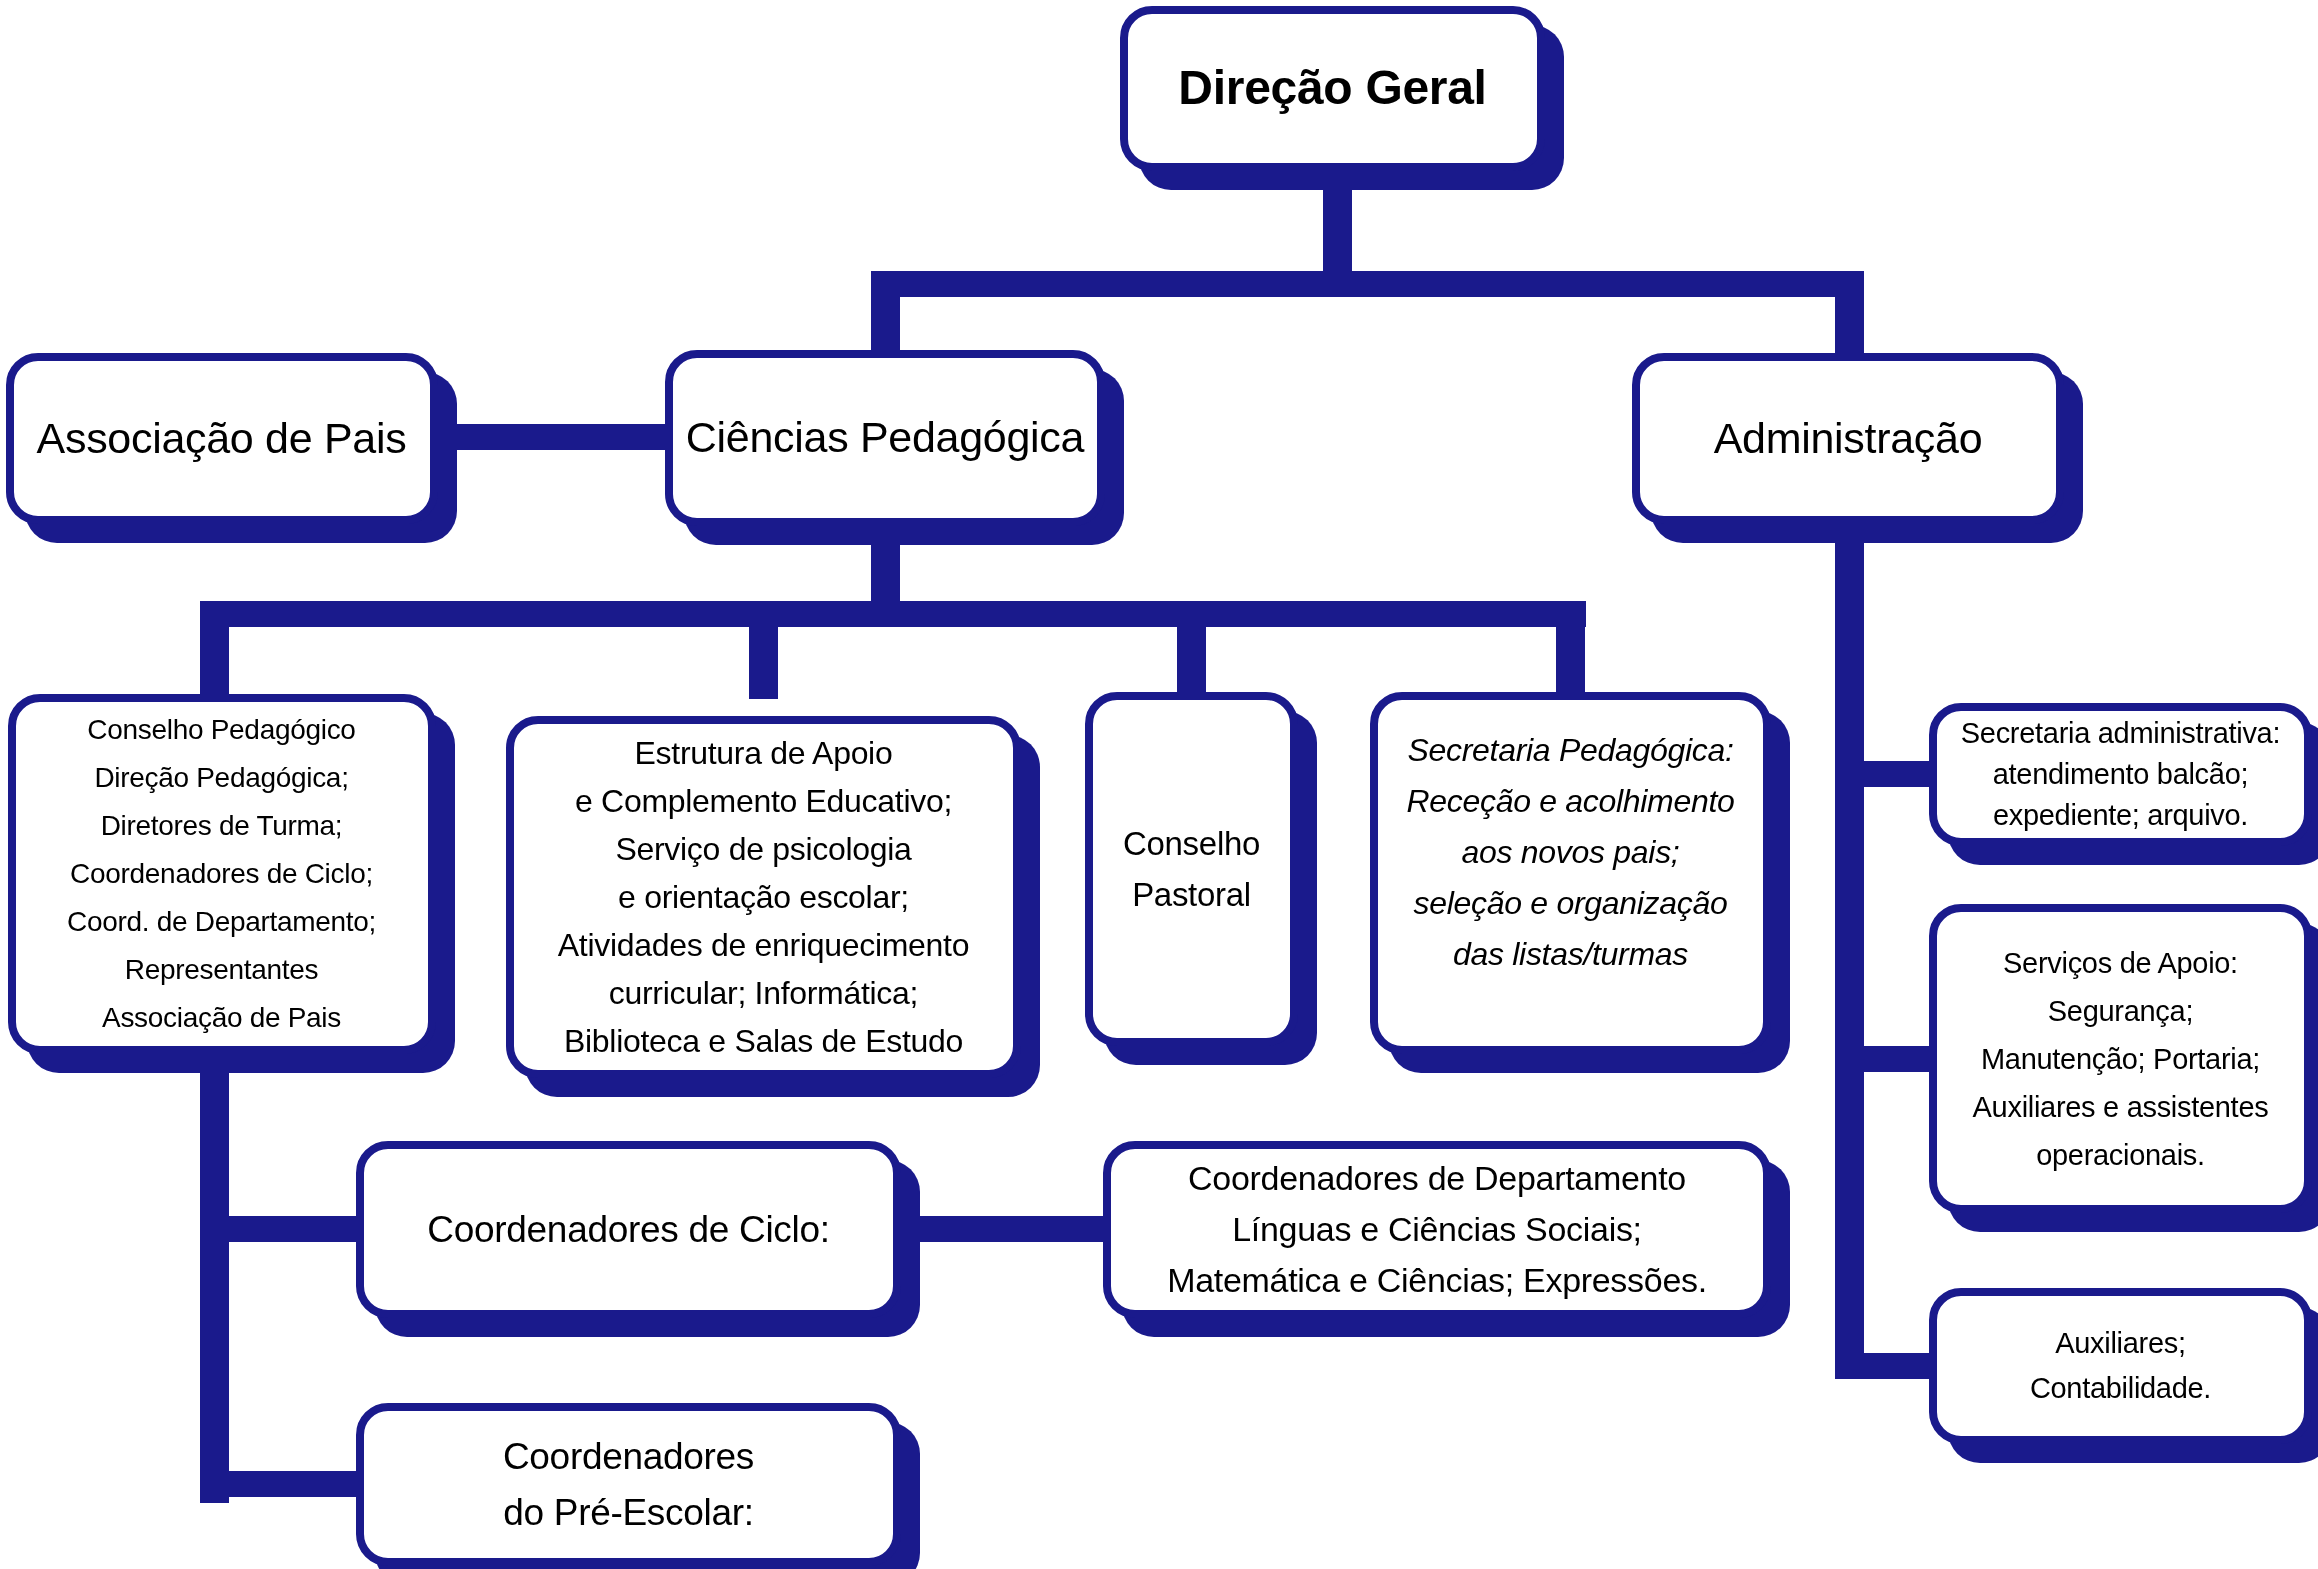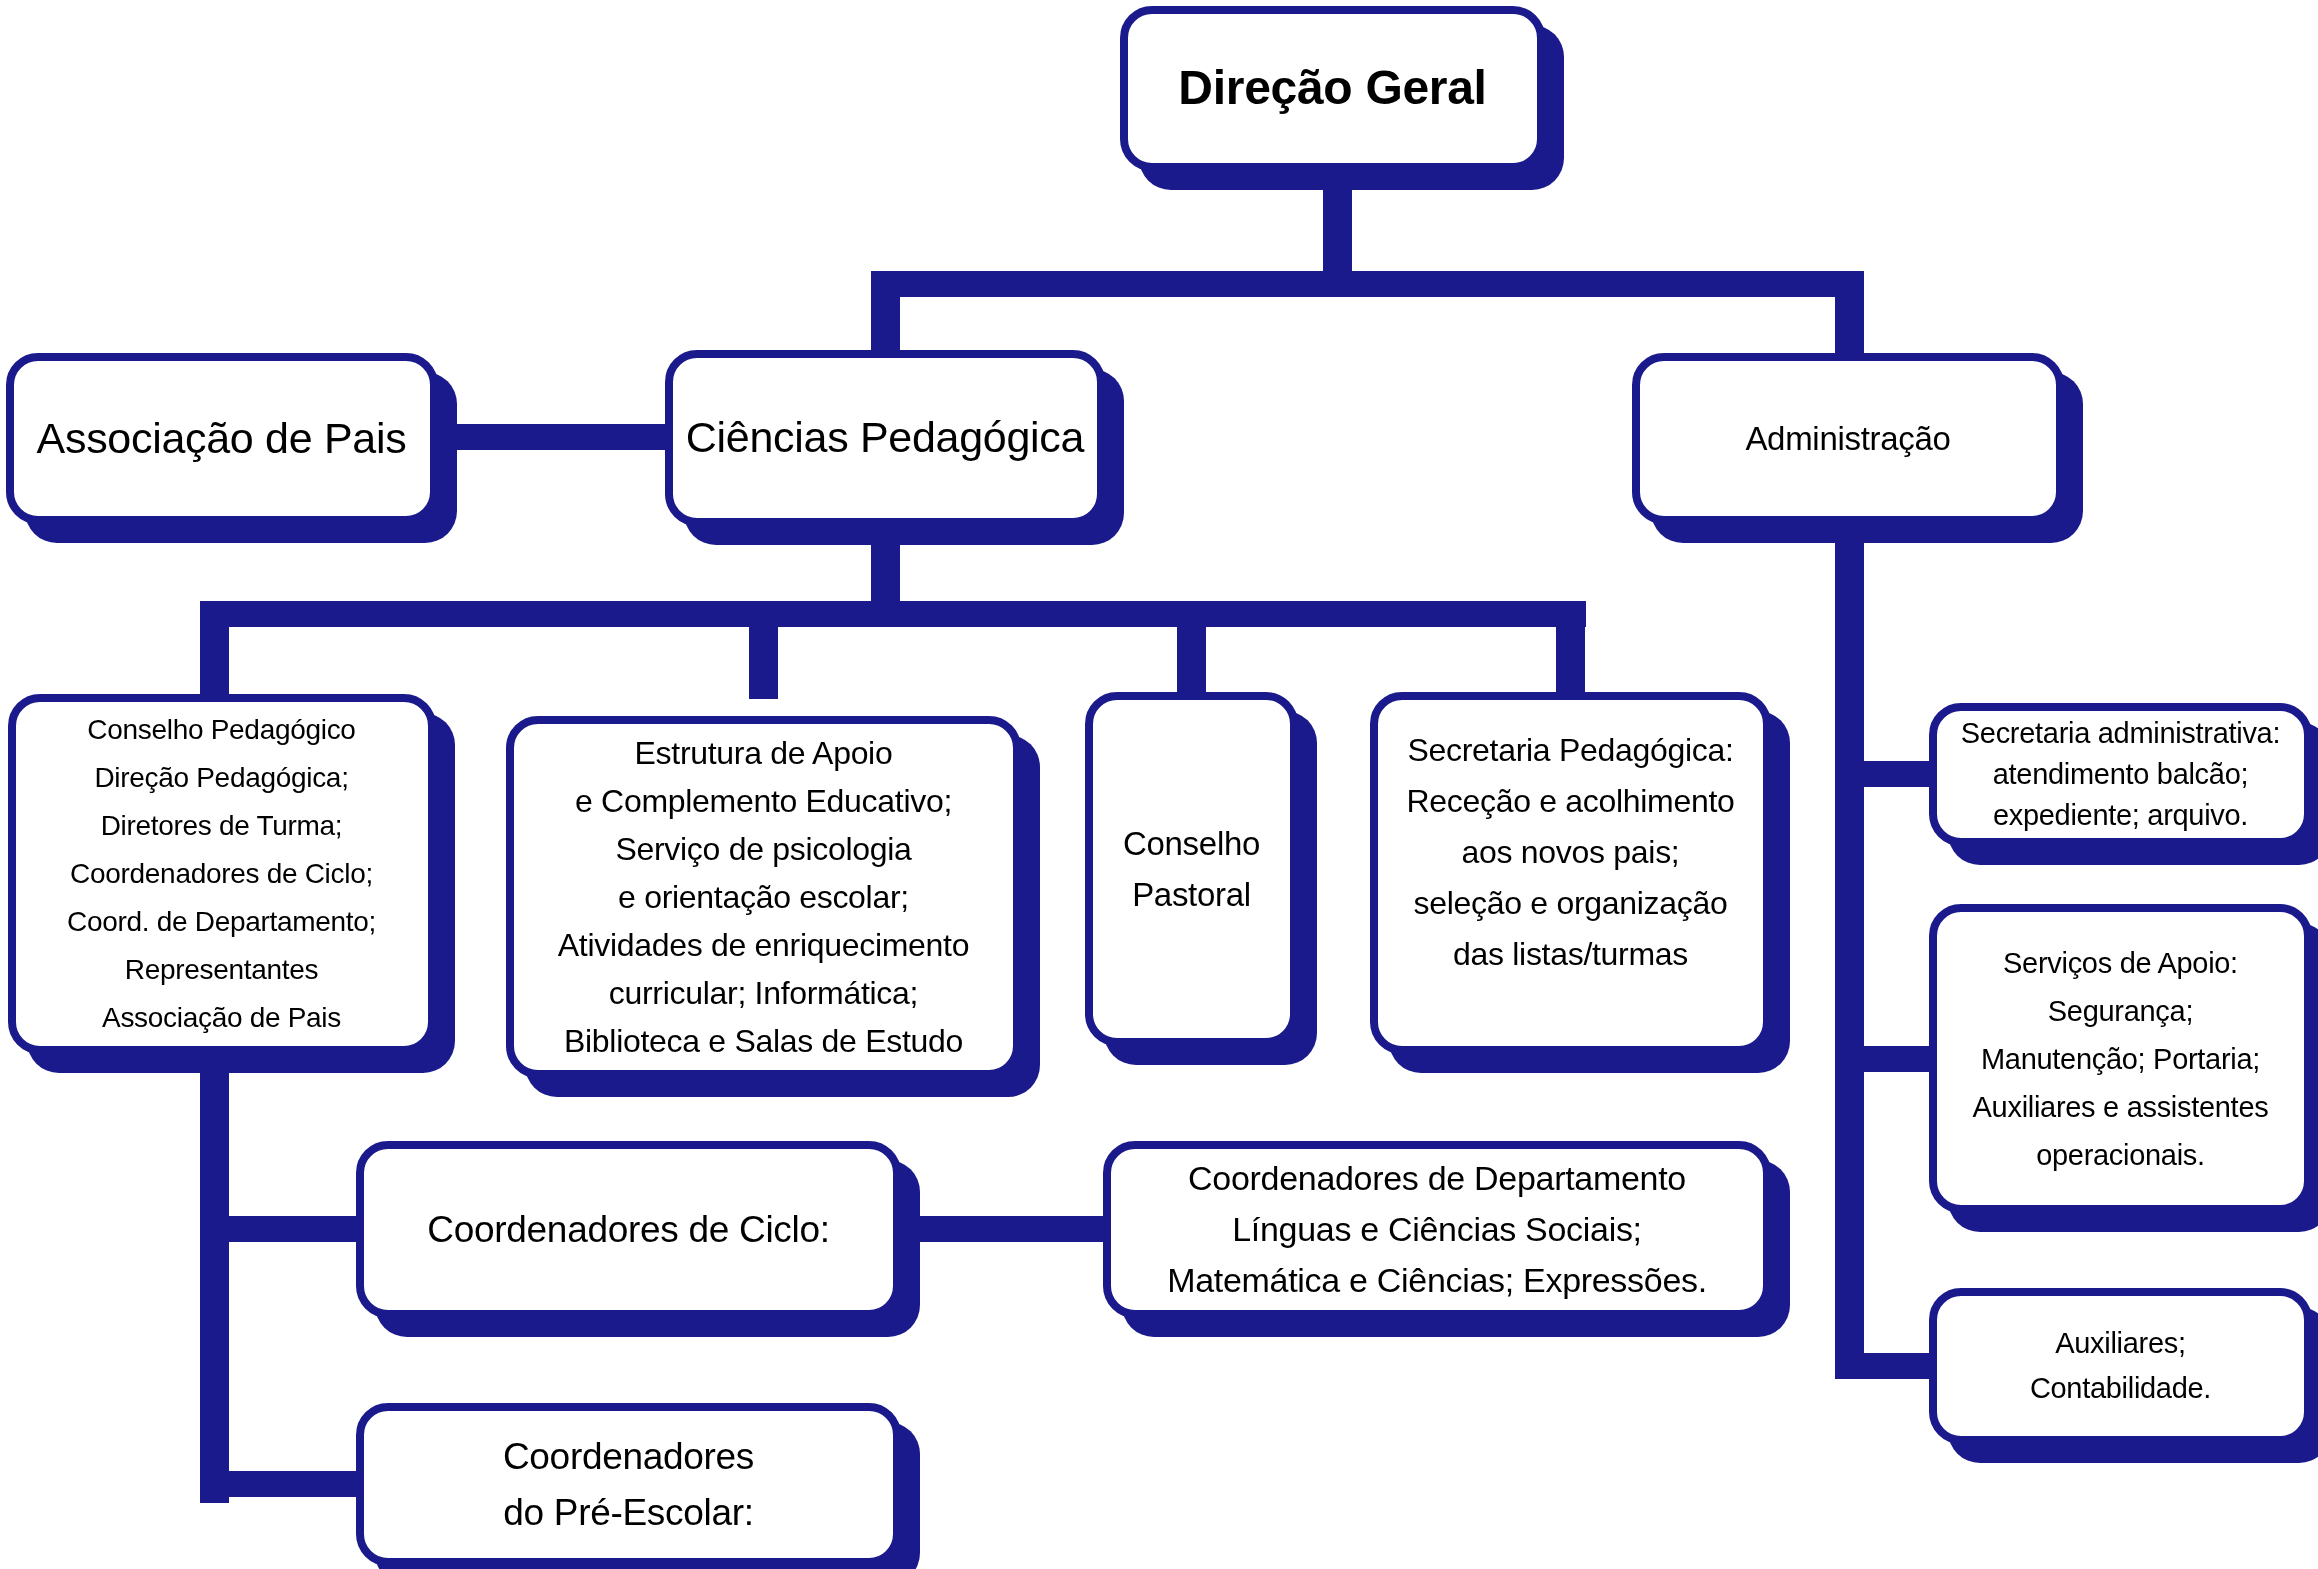--- a/index.html
+++ b/index.html
@@ -26,31 +26,31 @@
     display:flex;align-items:center;justify-content:center;
     box-sizing:border-box;
     z-index:2;
   }
   .lbl{
     white-space:pre;
     text-align:center;
     line-height:1.38;
     letter-spacing:-0.3px;
   }
-  .node.top-align{align-items:flex-start;}
+  .node.top-align{align-items:flex-start;font-style:italic;}
 
   
   #n-direcao-geral{left:1120px;top:5.5px;width:425px;height:165px;}
   #n-direcao-geral .lbl{font-size:48px;font-weight:bold;}
   #n-associacao-pais{left:5.5px;top:353px;width:432px;height:171px;}
   #n-associacao-pais .lbl{font-size:43px;}
   #n-direcao-pedagogica{left:665px;top:350px;width:440px;height:176px;}
   #n-direcao-pedagogica .lbl{font-size:43px;}
   #n-administracao{left:1632px;top:353px;width:432px;height:171px;}
-  #n-administracao .lbl{font-size:33px;}
+  #n-administracao .lbl{font-size:43px;}
   #n-conselho-pedagogico{left:7.5px;top:694px;width:428px;height:360px;}
   #n-conselho-pedagogico .lbl{font-size:28px;line-height:48px;}
   #n-estrutura-apoio{left:506px;top:716px;width:515px;height:362px;}
   #n-estrutura-apoio .lbl{font-size:32px;line-height:48px;}
   #n-conselho-pastoral{left:1085px;top:692px;width:213px;height:354px;}
   #n-conselho-pastoral .lbl{font-size:33px;line-height:51px;}
   #n-secretaria-pedagogica{left:1370px;top:692px;width:401px;height:362px;padding-top:25px;}
   #n-secretaria-pedagogica .lbl{font-size:32px;line-height:51px;}
   #n-secretaria-administrativa{left:1929px;top:703px;width:383px;height:143px;}
   #n-secretaria-administrativa .lbl{font-size:29px;line-height:41px;}

